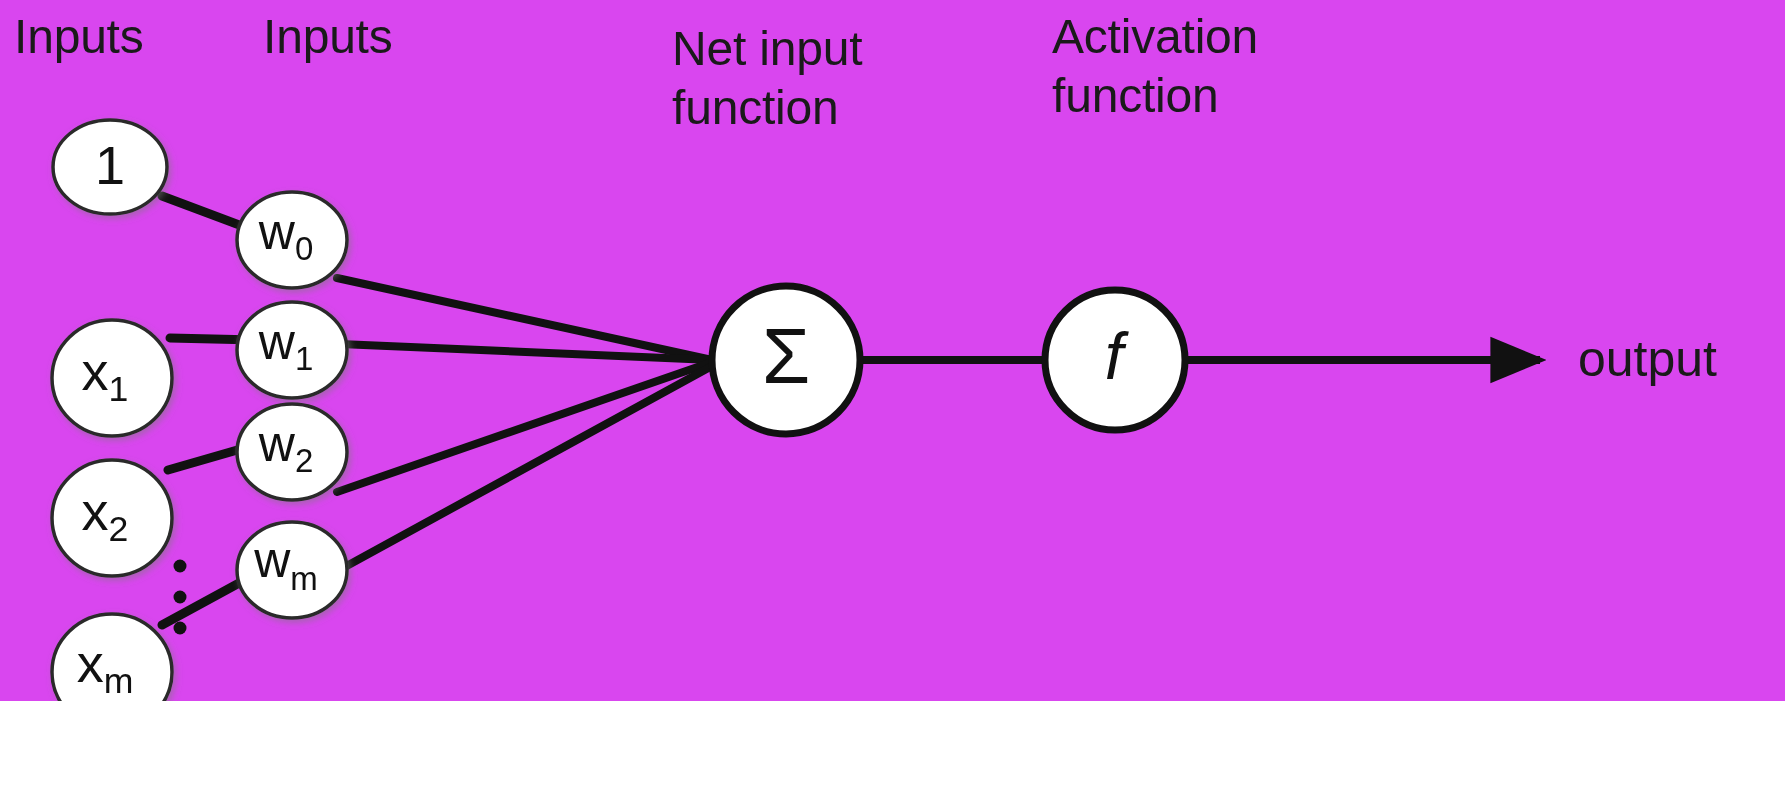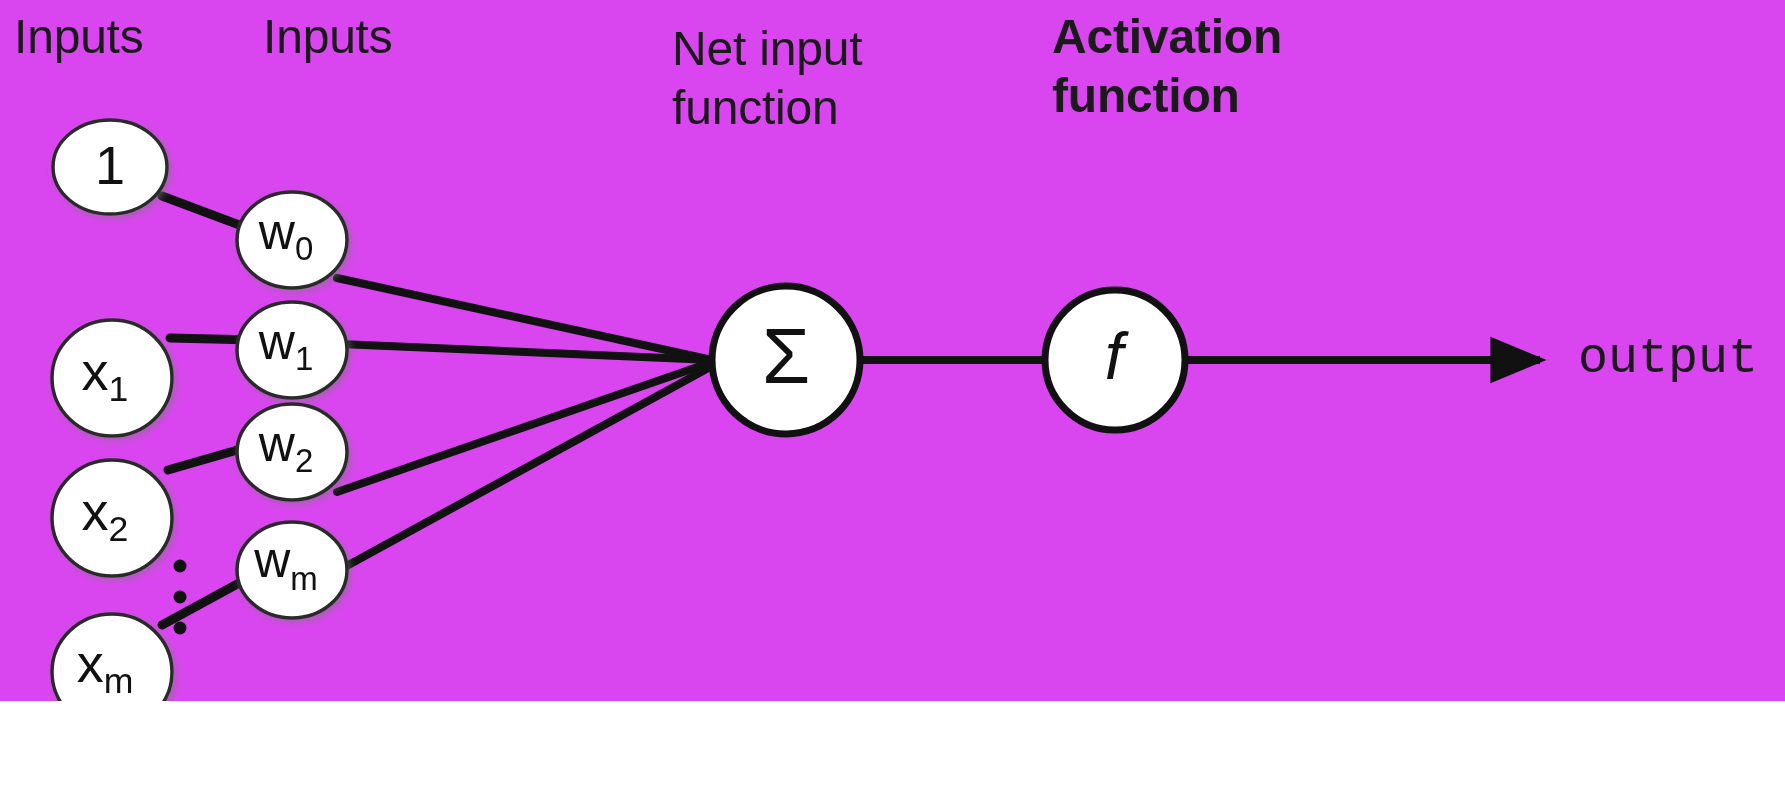--- a/index.html
+++ b/index.html
@@ -35,38 +35,38 @@
     font-family: "Liberation Sans", sans-serif;
     fill: #111111;
     text-anchor: middle;
     dominant-baseline: middle;
   }
   .node-label .sub {
     font-size: 0.66em;
   }
   .output-text {
     position: absolute;
-    font-family: Liberation Mono, monospace;
+    font-family: Liberation Sans, sans-serif;
     font-size: 50px;
     color: #1a1a1a;
   }
 </style>
 </head>
 <body>
 
 <div id="canvas">
 
   <div class="col-header" style="left:14px; top:8px;">Inputs</div>
 
   <div class="col-header" style="left:263px; top:8px;">Inputs</div>
 
   <div class="col-header" style="left:672px; top:20px;">Net input
 function</div>
 
-  <div class="col-header" style="left:1052px; top:8px;font-weight:bold;">Activation
+  <div class="col-header" style="left:1052px; top:8px;">Activation
 function</div>
 
   <div class="output-text" style="left:1578px; top:330px;">output</div>
 
   <svg class="diagram" viewBox="0 0 1785 804">
     <defs>
       <marker id="arrowhead" markerWidth="7" markerHeight="7" refX="6.2" refY="3.5" orient="auto" markerUnits="strokeWidth">
         <polygon points="0,0.6 7,3.5 0,6.4" fill="#111111"></polygon>
       </marker>
       <filter id="softshadow" x="-30%" y="-30%" width="170%" height="170%">

